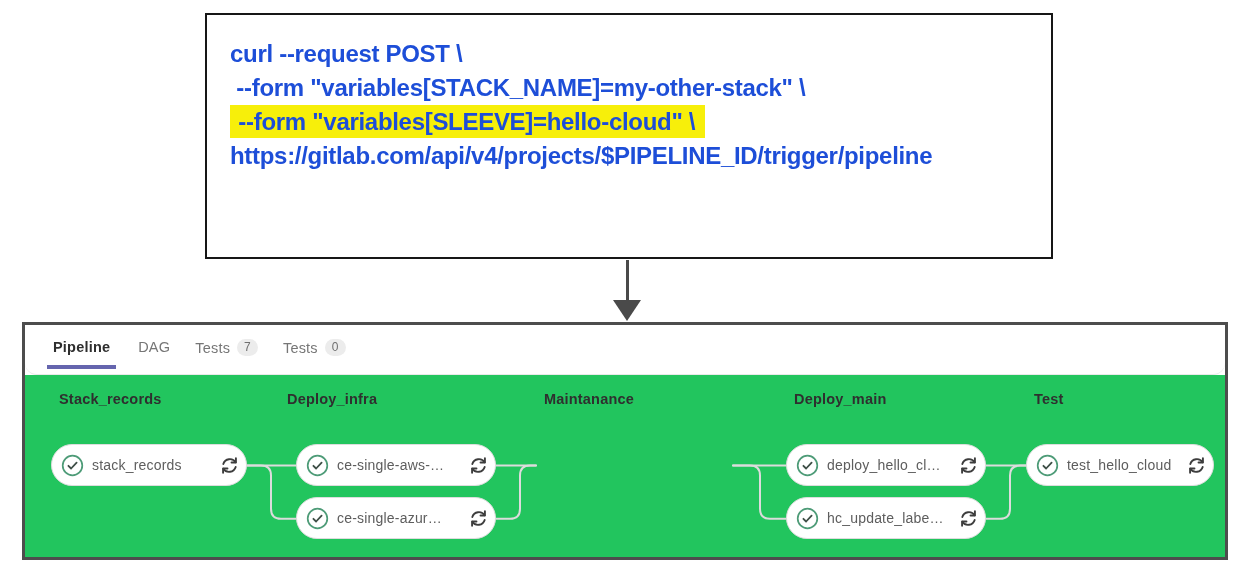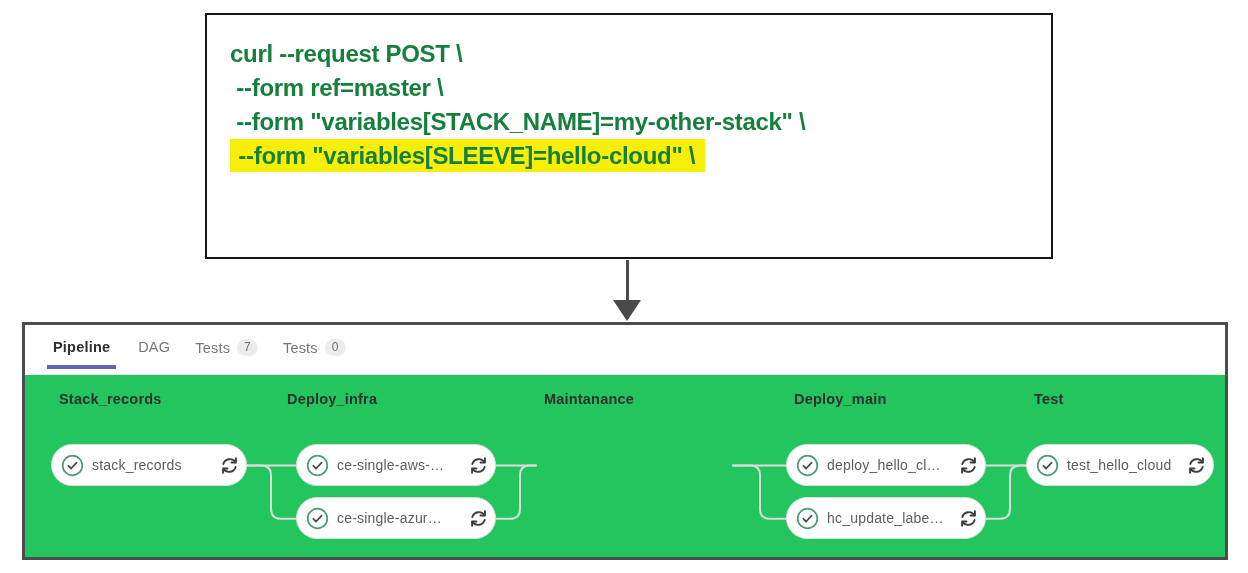--- a/index.html
+++ b/index.html
@@ -17,21 +17,21 @@
   }
 
   
   .code-box{
     position:absolute;left:205px;top:13px;width:848px;height:246px;
     border:2.5px solid #161616;background:#fff;
     padding:22px 18px 0 23px;
   }
   .code-line{
     font-family:"Liberation Sans",sans-serif;
-    font-weight:bold;font-size:24px;line-height:34px;color:#15803d;
+    font-weight:bold;font-size:24px;line-height:34px;color:#1d4ed8;
     white-space:pre;letter-spacing:-0.3px;
   }
   .code-line .hl{
     background:var(--hl);
     padding:3px 10px 3px 2px;
   }
 
   
   .arrow-line{position:absolute;left:626px;top:260px;width:3px;height:42px;background:#4a4a4a}
   .arrow-head{
@@ -84,23 +84,23 @@
   .status-icon{display:flex;flex:none}
   .retry{background:none;border:none;padding:0;display:flex;flex:none;cursor:pointer}
 </style>
 </head>
 <body>
 
 <div class="page">
 
   <div class="code-box">
     <div class="code-line">curl --request POST \</div>
-    <div class="code-line"> --form ref=master \</div>
     <div class="code-line"> --form "variables[STACK_NAME]=my-other-stack" \</div>
     <div class="code-line"><span class="hl"> --form "variables[SLEEVE]=hello-cloud" \</span></div>
+    <div class="code-line">https://gitlab.com/api/v4/projects/$PIPELINE_ID/trigger/pipeline</div>
   </div>
 
   <div class="arrow-line"></div>
   <div class="arrow-head"></div>
 
   <div class="panel">
 
     <div class="tabs">
       <div class="tab active">
         <span>Pipeline</span>

